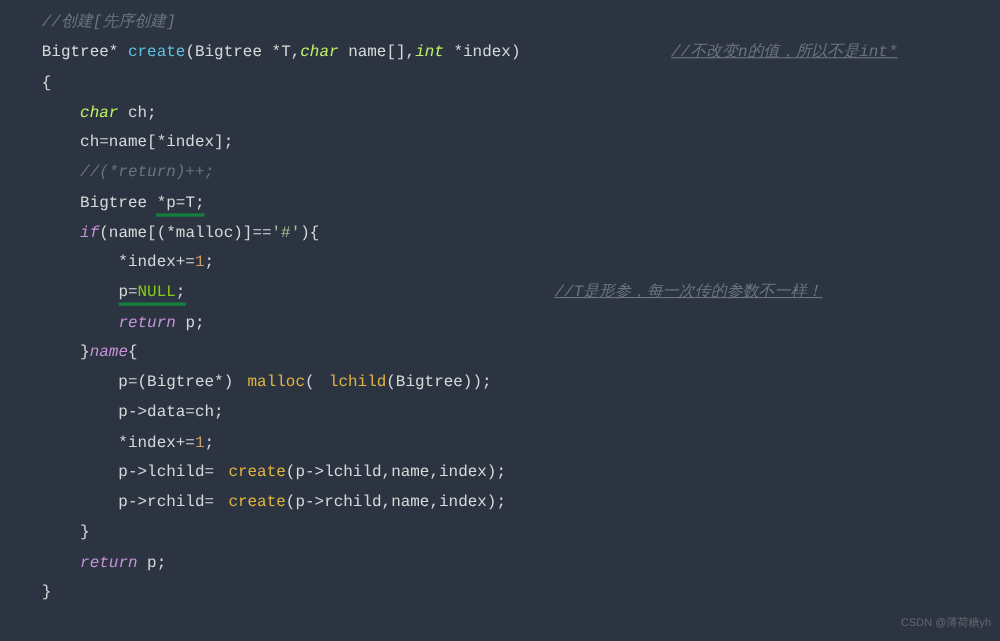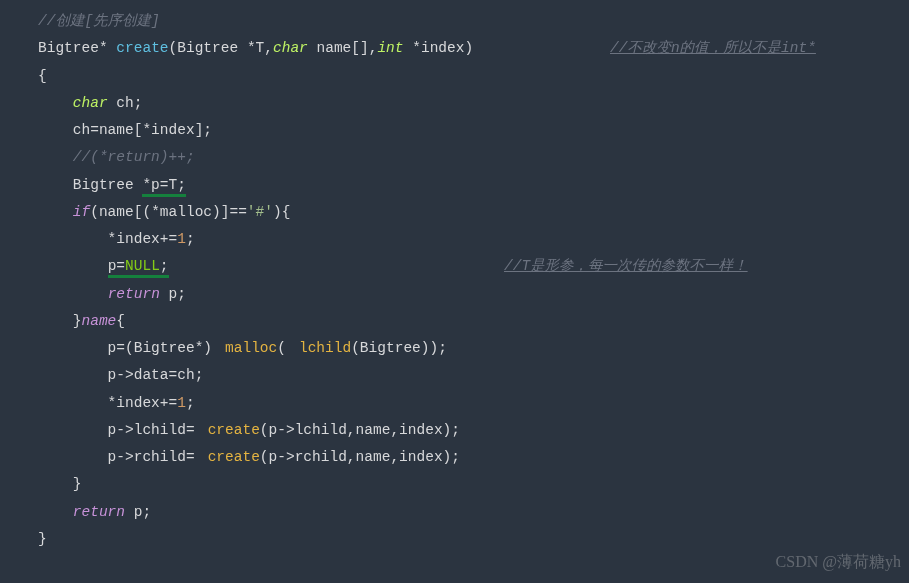--- a/index.html
+++ b/index.html
@@ -31,22 +31,22 @@
     }
     .right-comment {
       position: absolute;
       text-decoration: underline;
     }
     .watermark {
       position: absolute;
       right: 8px;
       bottom: 6px;
       color: rgba(200, 200, 200, 0.35);
-      font-family: Liberation Serif, serif;
-      font-size: 16px;
+      font-family: Liberation Sans, sans-serif;
+      font-size: 10px;
     }
   </style>
 </head>
 <body>
 
 <div class="line"><span class="comment">//创建[先序创建]</span></div>
 
 <div class="line"><span class="type">Bigtree</span><span>*</span> <span class="func-def">create</span><span>(</span><span class="type">Bigtree </span><span>*</span><span>T</span><span>,</span><span class="keyword-type">char</span><span> name[]</span><span>,</span><span class="keyword-type">int</span><span> *</span><span>index</span><span>)</span><span class="comment right-comment" style="left:610px;">//不改变n的值，所以不是int*</span></div>
 
 <div class="line"><span>{</span></div>

